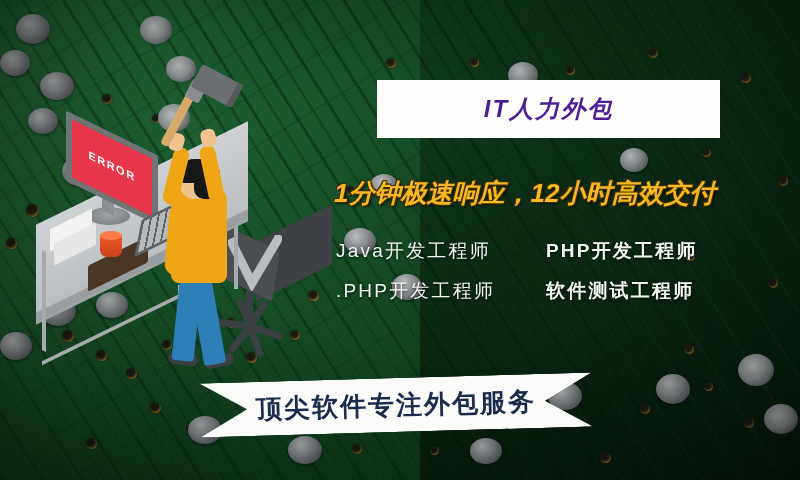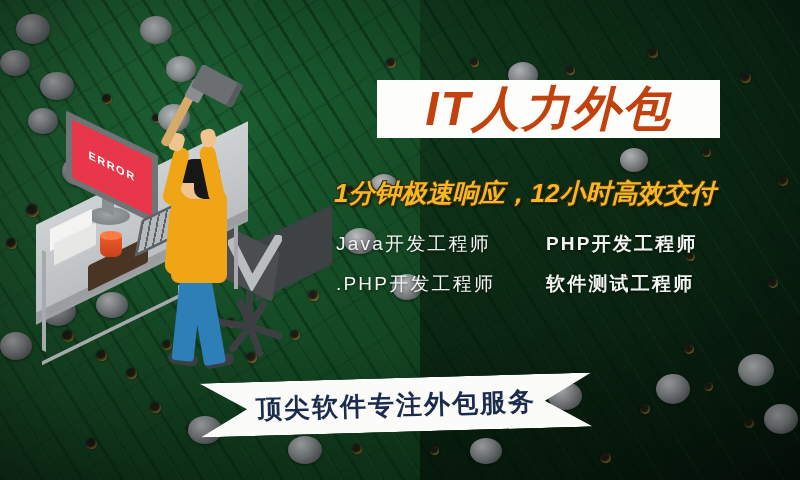--- a/index.html
+++ b/index.html
@@ -169,37 +169,37 @@
   .ch-post{position:absolute;left:218px;top:236px;width:7px;height:34px;background:#3b3f42;}
   .star{position:absolute;background:#3b3f42;height:7px;border-radius:4px;transform-origin:0 50%;}
 
   
   .title-box{
     position:absolute;left:377px;top:80px;width:343px;height:58px;
     background:#fdfdfb;
     display:flex;align-items:center;justify-content:center;
   }
   .title-txt{
-    color:#c2410c;font-size:48px;font-weight:bold;letter-spacing:2px;
+    color:#4c1d95;font-size:24px;font-weight:bold;letter-spacing:2px;
     font-family:"Liberation Sans","DejaVu Sans",sans-serif;
     font-style:italic;white-space:nowrap;
     transform:skewX(-6px);
   }
   .subtitle{
     position:absolute;left:334px;top:176px;width:466px;
     color:#f5b722;font-size:26px;font-weight:bold;white-space:nowrap;
     font-family:"Liberation Sans","DejaVu Sans",sans-serif;
     font-style:italic;letter-spacing:0px;
     text-shadow:-1px -1px 0 #3a2c06, 1px -1px 0 #3a2c06, -1px 1px 0 #3a2c06,
                 1px 1px 0 #3a2c06, 2px 2px 2px rgba(0,0,0,.55);
   }
   .jobs{
     position:absolute;left:336px;top:224px;width:464px;
   }
-  .job-row{display:flex;height:40px;align-items:center;}
+  .job-row{display:flex;height:40px;align-items:flex-end;}
   .job-cell{
     color:#f2f4f1;font-size:19px;letter-spacing:2.2px;white-space:nowrap;
     font-family:"Liberation Sans","DejaVu Sans",sans-serif;
     text-shadow:0 1px 3px rgba(0,0,0,.65);
   }
   .job-cell.c1{width:210px;}
   .job-cell.c2{width:230px;font-weight:bold;}
 
   
   .ribbon-wrap{

